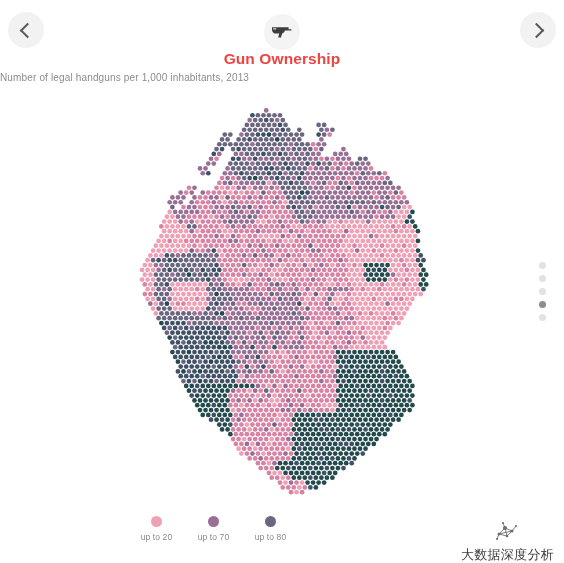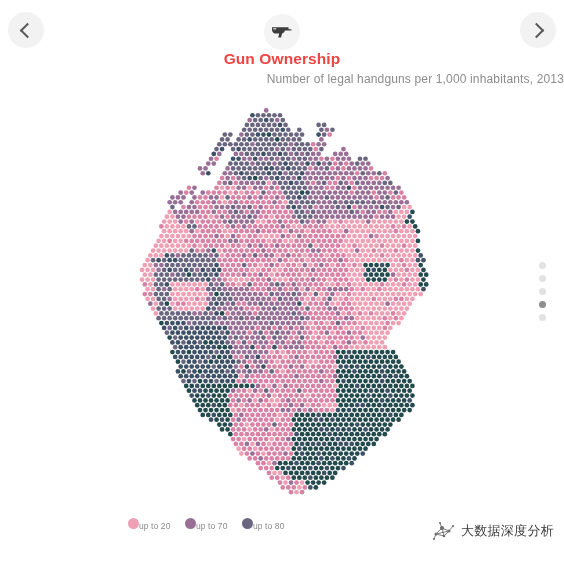--- a/index.html
+++ b/index.html
@@ -68,22 +68,22 @@
     font-size: 15.5px;
     font-weight: bold;
     color: #ef4444;
     letter-spacing: .1px;
   }
   .subtitle {
     position: absolute;
     top: 72px;
     left: 0;
     width: 100%;
-    text-align: right;
-    font-size: 12px;
+    text-align: left;
+    font-size: 10px;
     color: #8c8c8c;
     letter-spacing: .15px;
   }
 
   
   #map-wrap {
     position: absolute;
     left: 0;
     top: 100px;
     width: 564px;
@@ -113,20 +113,21 @@
   .legend {
     position: absolute;
     left: 128px;
     top: 516px;
     display: flex;
     gap: 0px;
   }
   .legend-item {
     width: 57px;
     display: flex;
+    flex-direction: column;
     align-items: center;
   }
   .legend-swatch {
     width: 11px;
     height: 11px;
     border-radius: 50%;
   }
   .legend-label {
     margin-top: 5px;
     font-size: 8.5px;
@@ -136,20 +137,21 @@
   }
 
   
   .watermark {
     position: absolute;
     right: 10px;
     top: 521px;
     display: flex;
     align-items: center;
     gap: 5px;
+    flex-direction: column;
   }
   .wm-text {
     font-size: 13px;
     color: #3c3c3c;
     letter-spacing: .3px;
   }
 </style>
 </head>
 <body>
 

